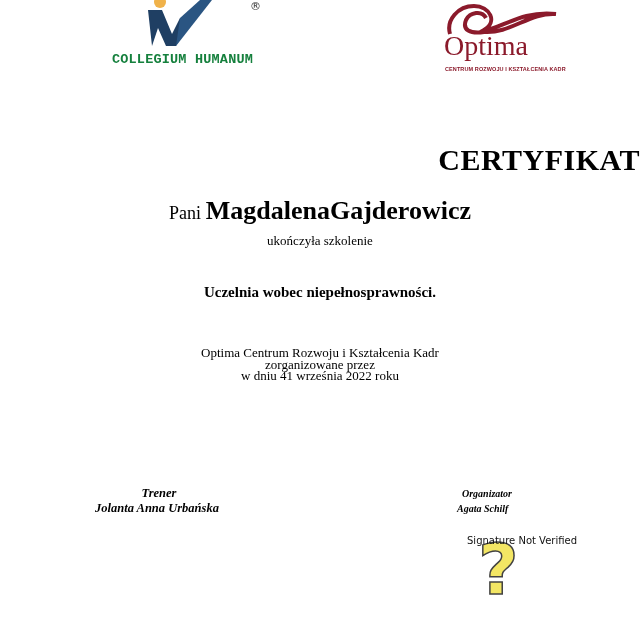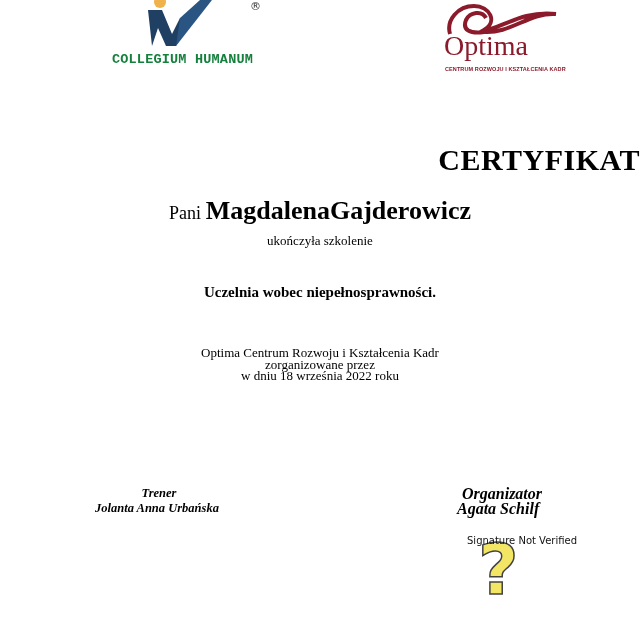--- a/index.html
+++ b/index.html
@@ -18,21 +18,21 @@
   .name-line { top:196px; font-size:19px; }
   .name-line .pani { font-size:18px; font-weight:normal; }
   .name-line .name { font-size:26px; font-weight:bold; }
   .small { font-size:13px; }
   .l1 { top:233px; }
   .course { top:265px; font-size:15px; font-weight:bold; line-height:22px;margin-top:16px; }
   .l2 { top:337px;margin-top:20px; }
   .l3 { top:345px; }
   .l4 { top:368px; }
   .sig-left { left:95px; top:486px; font-size:12.5px; font-style:italic; font-weight:bold; line-height:15px;text-align:center; }
-  .sig-right { left:457px; top:486px; font-size:16px; font-style:italic; font-weight:bold; line-height:15px; }
+  .sig-right { left:457px; top:486px; font-size:10px; font-style:italic; font-weight:bold; line-height:15px; }
   .sig-left .t1 { padding-left:4px; }
   .sig-right .t1 { padding-left:5px; }
   .verify { left:459px; top:536px; width:100px; font-family:"DejaVu Sans", sans-serif; font-size:10px; color:#111; line-height:10.5px; }
   .verify .hdr { display:block; margin-bottom:13px; white-space:nowrap;margin-left:8px; }
   .verify .body { display:block; text-align:justify; }
   .qmark { left:478px; top:535px; font-family:"DejaVu Sans", sans-serif; font-weight:bold; font-size:70px; color:#f1e24a; -webkit-text-stroke:1.5px #222; opacity:0.85; line-height:1; }
 </style>
 </head>
 <body>
 
@@ -62,21 +62,21 @@
 </div>
 
 <div class="abs center small l1">ukończyła szkolenie</div>
 
 <div class="abs center course">
   <div>Uczelnia wobec niepełnosprawności.</div>
 </div>
 
 <div class="abs center small l2">zorganizowane przez</div>
 <div class="abs center small l3">Optima Centrum Rozwoju i Kształcenia Kadr</div>
-<div class="abs center small l4">w dniu 18 września 2022 roku</div>
+<div class="abs center small l4">w dniu 41 września 2022 roku</div>
 
 <div class="abs sig-left">
   <div class="t1">Trener</div>
   <div>Jolanta Anna Urbańska</div>
 </div>
 <div class="abs sig-right">
   <div class="t1">Organizator</div>
   <div>Agata Schilf</div>
 </div>
 

